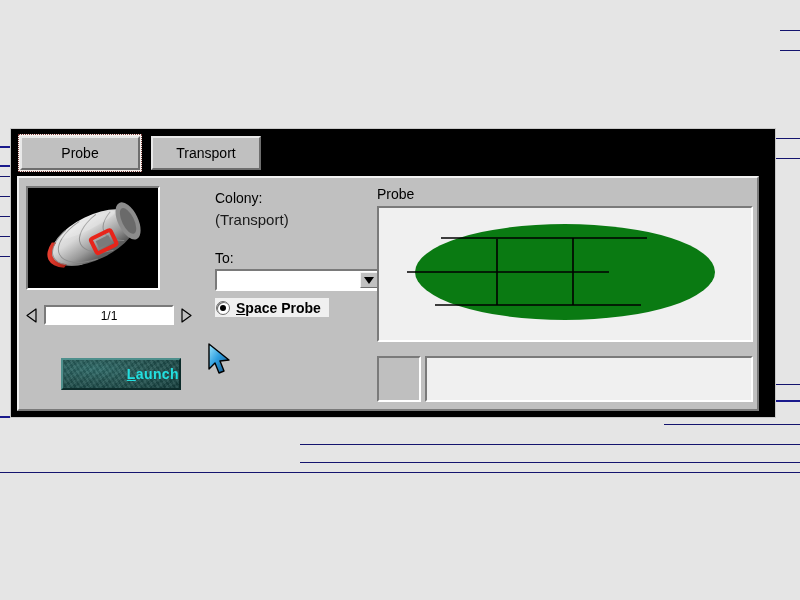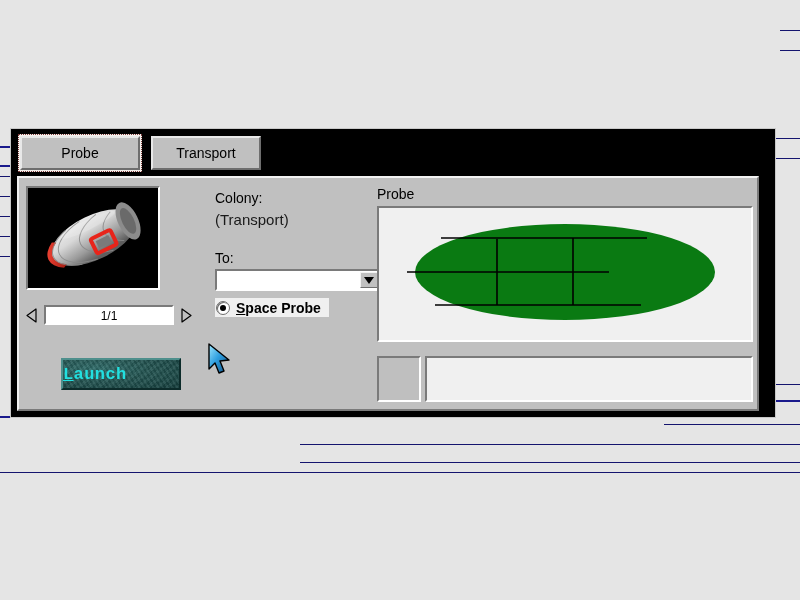--- a/index.html
+++ b/index.html
@@ -136,28 +136,27 @@
     background:
       repeating-linear-gradient(58deg, rgba(255,255,255,.055) 0 2px, rgba(0,0,0,.075) 2px 4px),
       repeating-linear-gradient(-37deg, rgba(255,255,255,.04) 0 3px, rgba(0,0,0,.06) 3px 6px),
       radial-gradient(ellipse at 28% 32%, #2f6c6a 0%, #245552 45%, #16403f 100%);
     border-top: 2px solid #4e8f8c;
     border-left: 2px solid #4e8f8c;
     border-right: 2px solid #0c2b2a;
     border-bottom: 2px solid #0c2b2a;
     box-sizing: border-box;
     color: #22e0e0;
-    font-size: 17px;
+    font-size: 14px;
     font-weight: bold;
     display: flex;
     align-items: center;
-    justify-content: flex-start;
+    justify-content: flex-end;
     cursor: default;
     letter-spacing: .4px;
-    font-family: Liberation Mono, monospace;
   }
   .tbtn u { text-decoration: underline; }
 
   #launch-button { left: 42px; top: 180px; width: 120px; height: 32px; }
 
   #close-button  { position: absolute; left: 18px;  top: 428px; width: 110px; height: 30px; }
   #overview-button { position: absolute; left: 138px; top: 428px; width: 148px; height: 30px; }
 
   
   #form-col {

